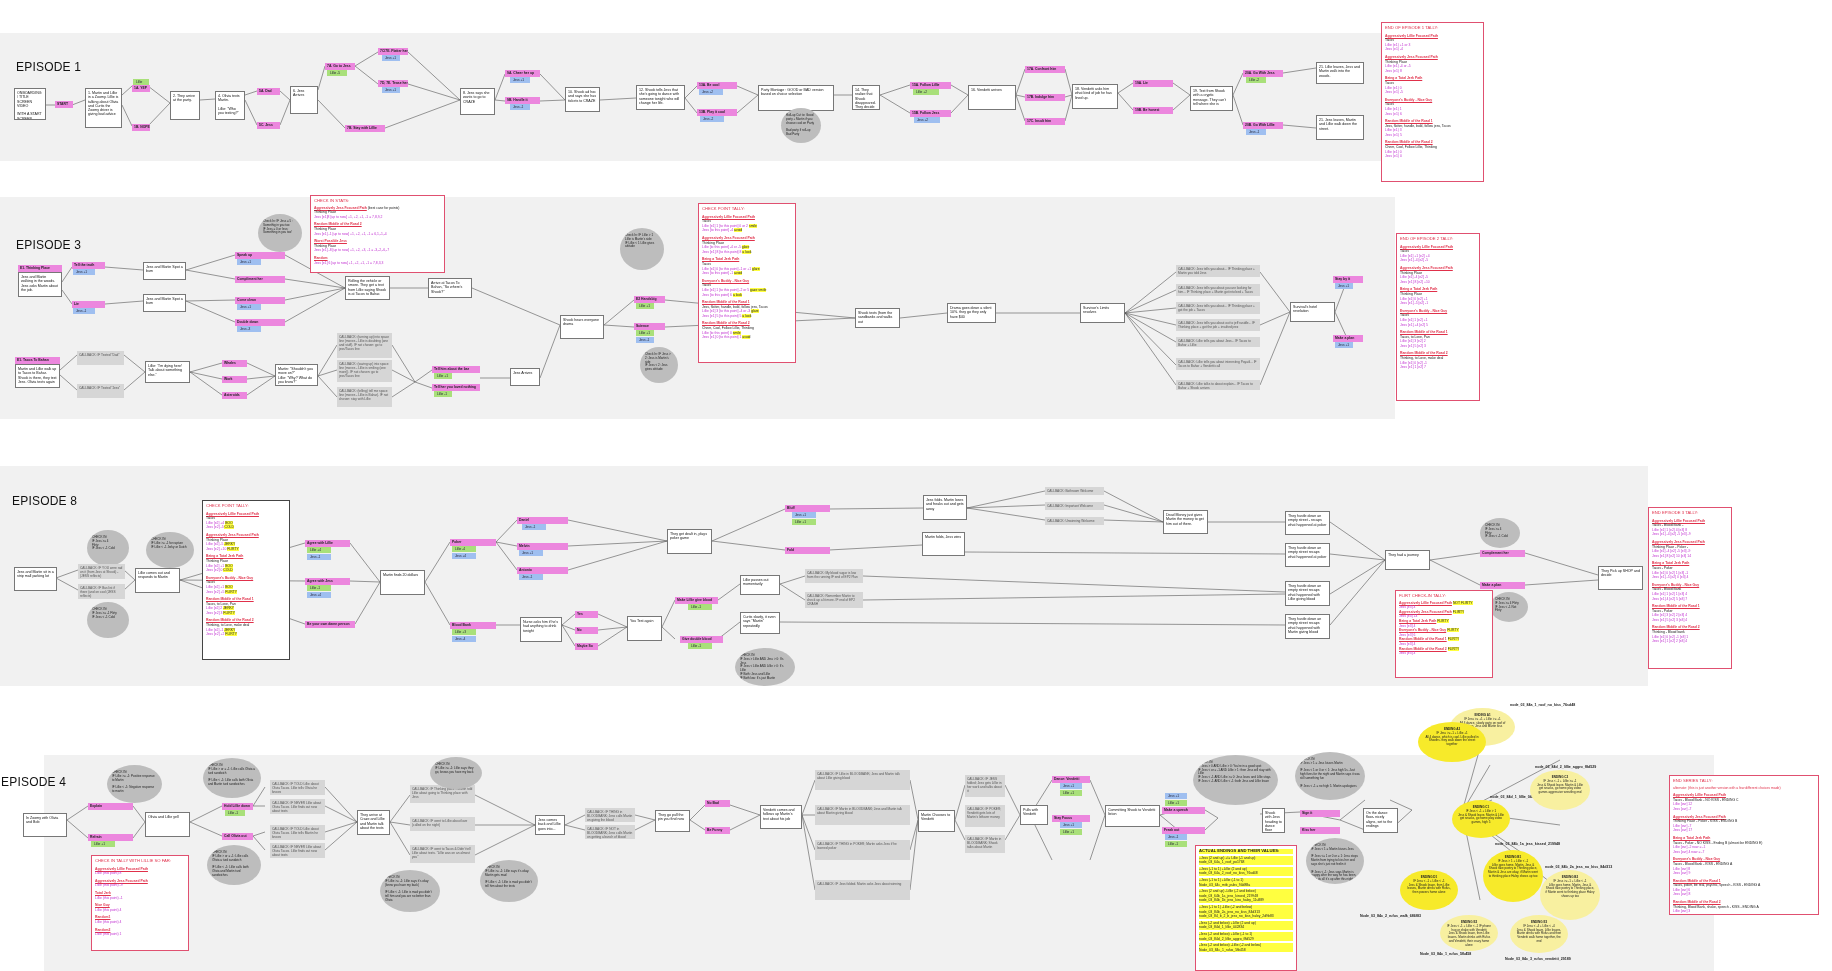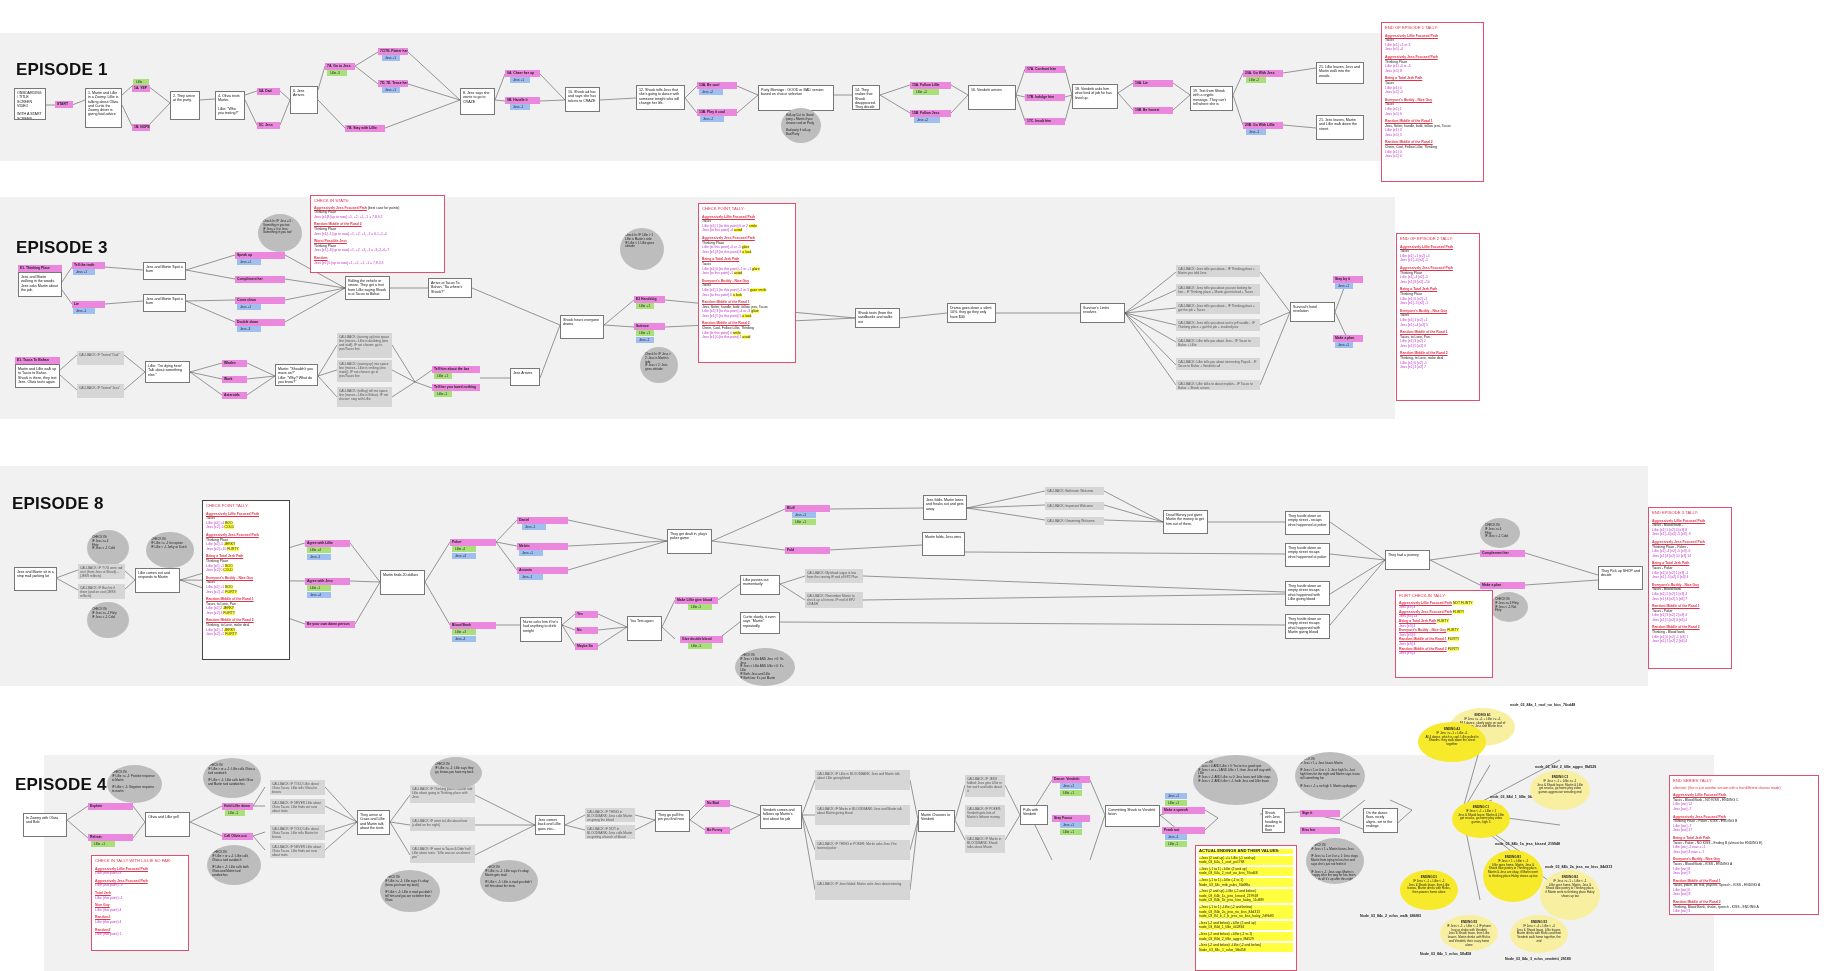--- a/index.html
+++ b/index.html
@@ -1,18 +1,18 @@
 <!DOCTYPE html>
 <html><head>
 <meta charset="utf-8">
 <style>
   html,body{margin:0;padding:0;background:#fff;}
   body{width:1832px;height:971px;position:relative;overflow:hidden;font-family:"Liberation Sans",sans-serif;color:#111;}
   .band{position:absolute;background:#f1f1f1;}
-  .ep-title{position:absolute;font-weight:bold;font-size:17px;letter-spacing:0.2px;color:#111;}
+  .ep-title{position:absolute;font-weight:normal;font-size:12px;letter-spacing:0.2px;color:#111;}
   .box{position:absolute;background:#fff;border:1px solid #777;font-size:3.6px;line-height:4.3px;padding:2px;box-sizing:border-box;overflow:hidden;}
   .pink{position:absolute;background:#ec87de;font-size:3.4px;line-height:7px;height:7px;padding:0 2px;box-sizing:border-box;font-weight:bold;color:#222;white-space:nowrap;overflow:hidden;}
   .blue{position:absolute;background:#9fbff0;font-size:3.2px;line-height:6px;height:6px;padding:0 3px;box-sizing:border-box;color:#223;}
   .green{position:absolute;background:#a9e07a;font-size:3.2px;line-height:6px;height:6px;padding:0 3px;box-sizing:border-box;color:#223;}
   .gray{position:absolute;background:#d6d6d6;font-size:3.2px;line-height:4px;padding:2px;box-sizing:border-box;color:#555;overflow:hidden;}
   .bubble{position:absolute;background:#bdbdbd;border-radius:50%;font-size:3px;line-height:3.8px;padding:6px 5px;box-sizing:border-box;text-align:left;color:#222;overflow:hidden;}
   .ybubble{position:absolute;background:#f7ea2a;border-radius:50%;font-size:3px;line-height:3.8px;padding:6px 5px;box-sizing:border-box;text-align:center;color:#222;overflow:hidden;}
   .ybubble.pale{background:#f8f0a0;}
   .tally{position:absolute;background:#fff;border:1px solid #e05070;font-size:3.4px;line-height:4.6px;padding:3px;box-sizing:border-box;overflow:hidden;color:#222;}
   .tally.dark{border-color:#444;}
@@ -249,21 +249,21 @@
   <line x1="1462" y1="812" x2="1560" y2="825"></line>
     <line x1="1462" y1="812" x2="1525" y2="855"></line>
   <line x1="1462" y1="812" x2="1480" y2="900"></line>
     <line x1="1462" y1="812" x2="1560" y2="890"></line>
   <line x1="1462" y1="812" x2="1560" y2="760"></line>
 </svg>
 
 <div class="ep-title" style="left:16px;top:60px;">EPISODE 1</div>
 <div class="ep-title" style="left:16px;top:238px;">EPISODE 3</div>
 <div class="ep-title" style="left:12px;top:494px;">EPISODE 8</div>
-<div class="ep-title" style="left:15px;top:775px;">EPISODE 4</div>
+<div class="ep-title" style="left:1px;top:775px;">EPISODE 4</div>
 
 <div class="box" style="left:14px;top:88px;width:32px;height:32px;white-space:pre-line;">ONBOARDING / TITLE SCREEN VIDEO
 
 WITH A START SCREEN</div>
 <div class="pink" style="left:55px;top:101px;width:18px;">START</div>
 <div class="box" style="left:85px;top:88px;width:37px;height:40px;">1. Martin and Lillie in a Zoomy. Lillie is talking about Olivia and Curtis the Zoomy driver is giving bad advice</div>
 <div class="green" style="left:133px;top:79px;width:16px;">Lillie +1</div>
 <div class="pink" style="left:132px;top:85px;width:18px;">1A. YEP</div>
 <div class="pink" style="left:132px;top:124px;width:18px;">1B. NOPE</div>
 <div class="box" style="left:170px;top:91px;width:30px;height:29px;">2. They arrive at the party.</div>

